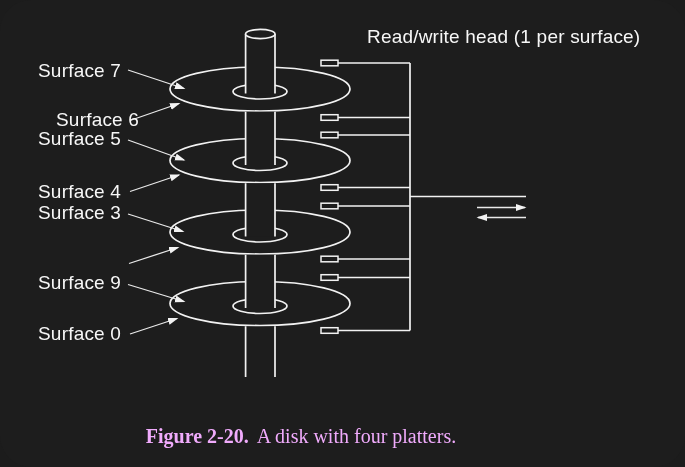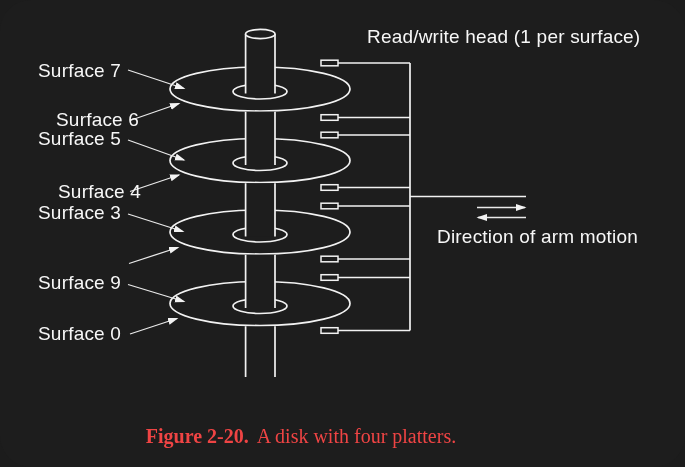--- a/index.html
+++ b/index.html
@@ -28,21 +28,21 @@
     line-height: 22px;
     white-space: nowrap;
     letter-spacing: 0.2px;
   }
   .caption {
     position: absolute;
     left: 0;
     top: 423px;
     width: 602px;
     text-align: center;
-    color: #ef4444;
+    color: #f0abfc;
     font-family: "Liberation Serif", serif;
     font-size: 20px;
     line-height: 26px;
     white-space: nowrap;
   }
   .caption .cap-num {
     font-weight: bold;
     margin-right: 8px;
   }
 </style>
@@ -134,24 +134,23 @@
       <line x1="477" y1="207.5" x2="525" y2="207.5" marker-end="url(#ah)"></line>
       <line x1="526" y1="217.5" x2="478" y2="217.5" marker-end="url(#ah)"></line>
     </g>
   </svg>
 
   <div class="lbl" style="left:367px; top:26px;">Read/write head (1 per surface)</div>
 
   <div class="lbl" style="left:38px; top:60px;">Surface 7</div>
   <div class="lbl" style="left:38px; top:109px;margin-left:18px;">Surface 6</div>
   <div class="lbl" style="left:38px; top:128px;">Surface 5</div>
-  <div class="lbl" style="left:38px; top:181px;margin-left:20px;">Surface 4</div>
+  <div class="lbl" style="left:38px; top:181px;">Surface 4</div>
   <div class="lbl" style="left:38px; top:202px;">Surface 3</div>
   <div class="lbl" style="left:38px; top:272px;">Surface 9</div>
   <div class="lbl" style="left:38px; top:323px;">Surface 0</div>
 
-  <div class="lbl" style="left:437px; top:226px;">Direction of arm motion</div>
 
   <div class="caption">
     <span class="cap-num">Figure 2-20.</span><span>A disk with four platters.</span>
   </div>
 
 </div>
 
 </body></html>

